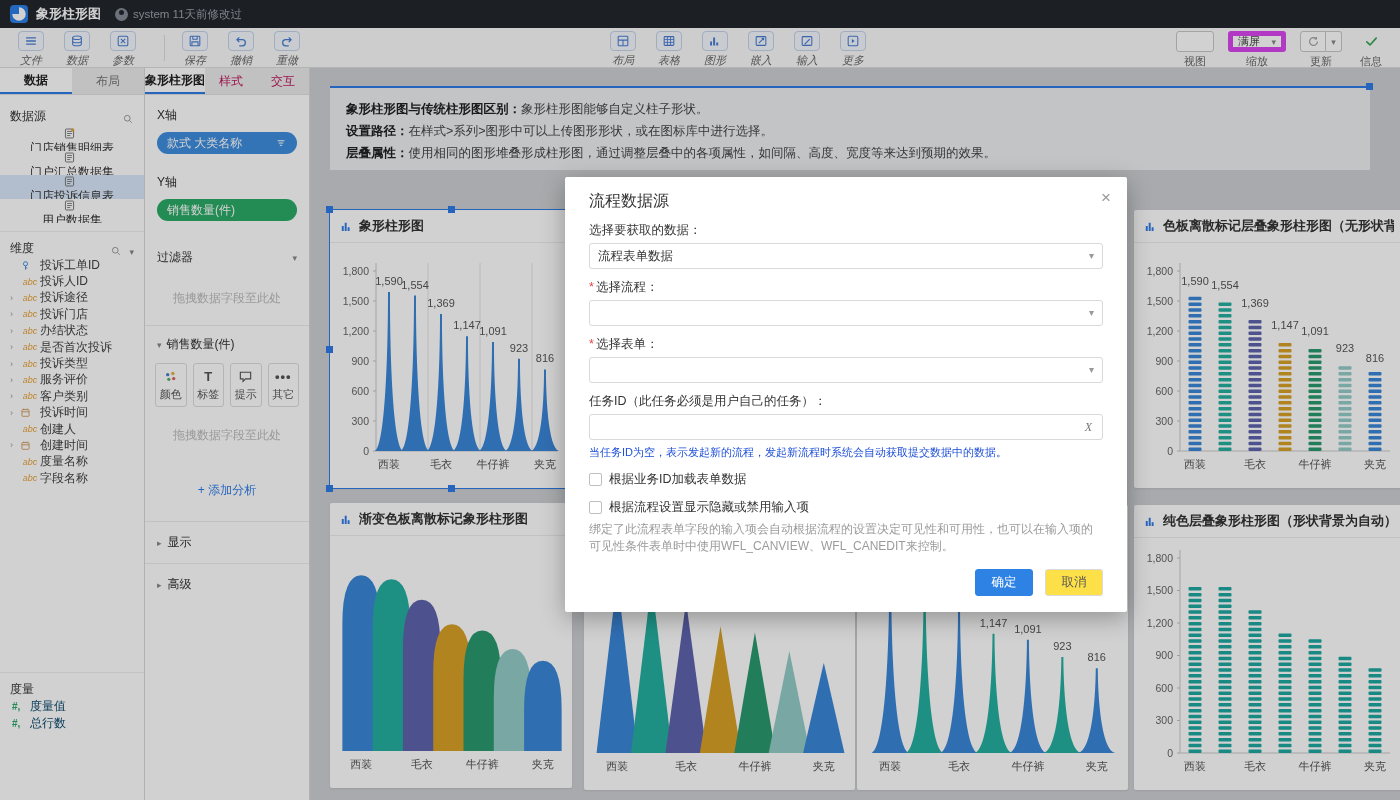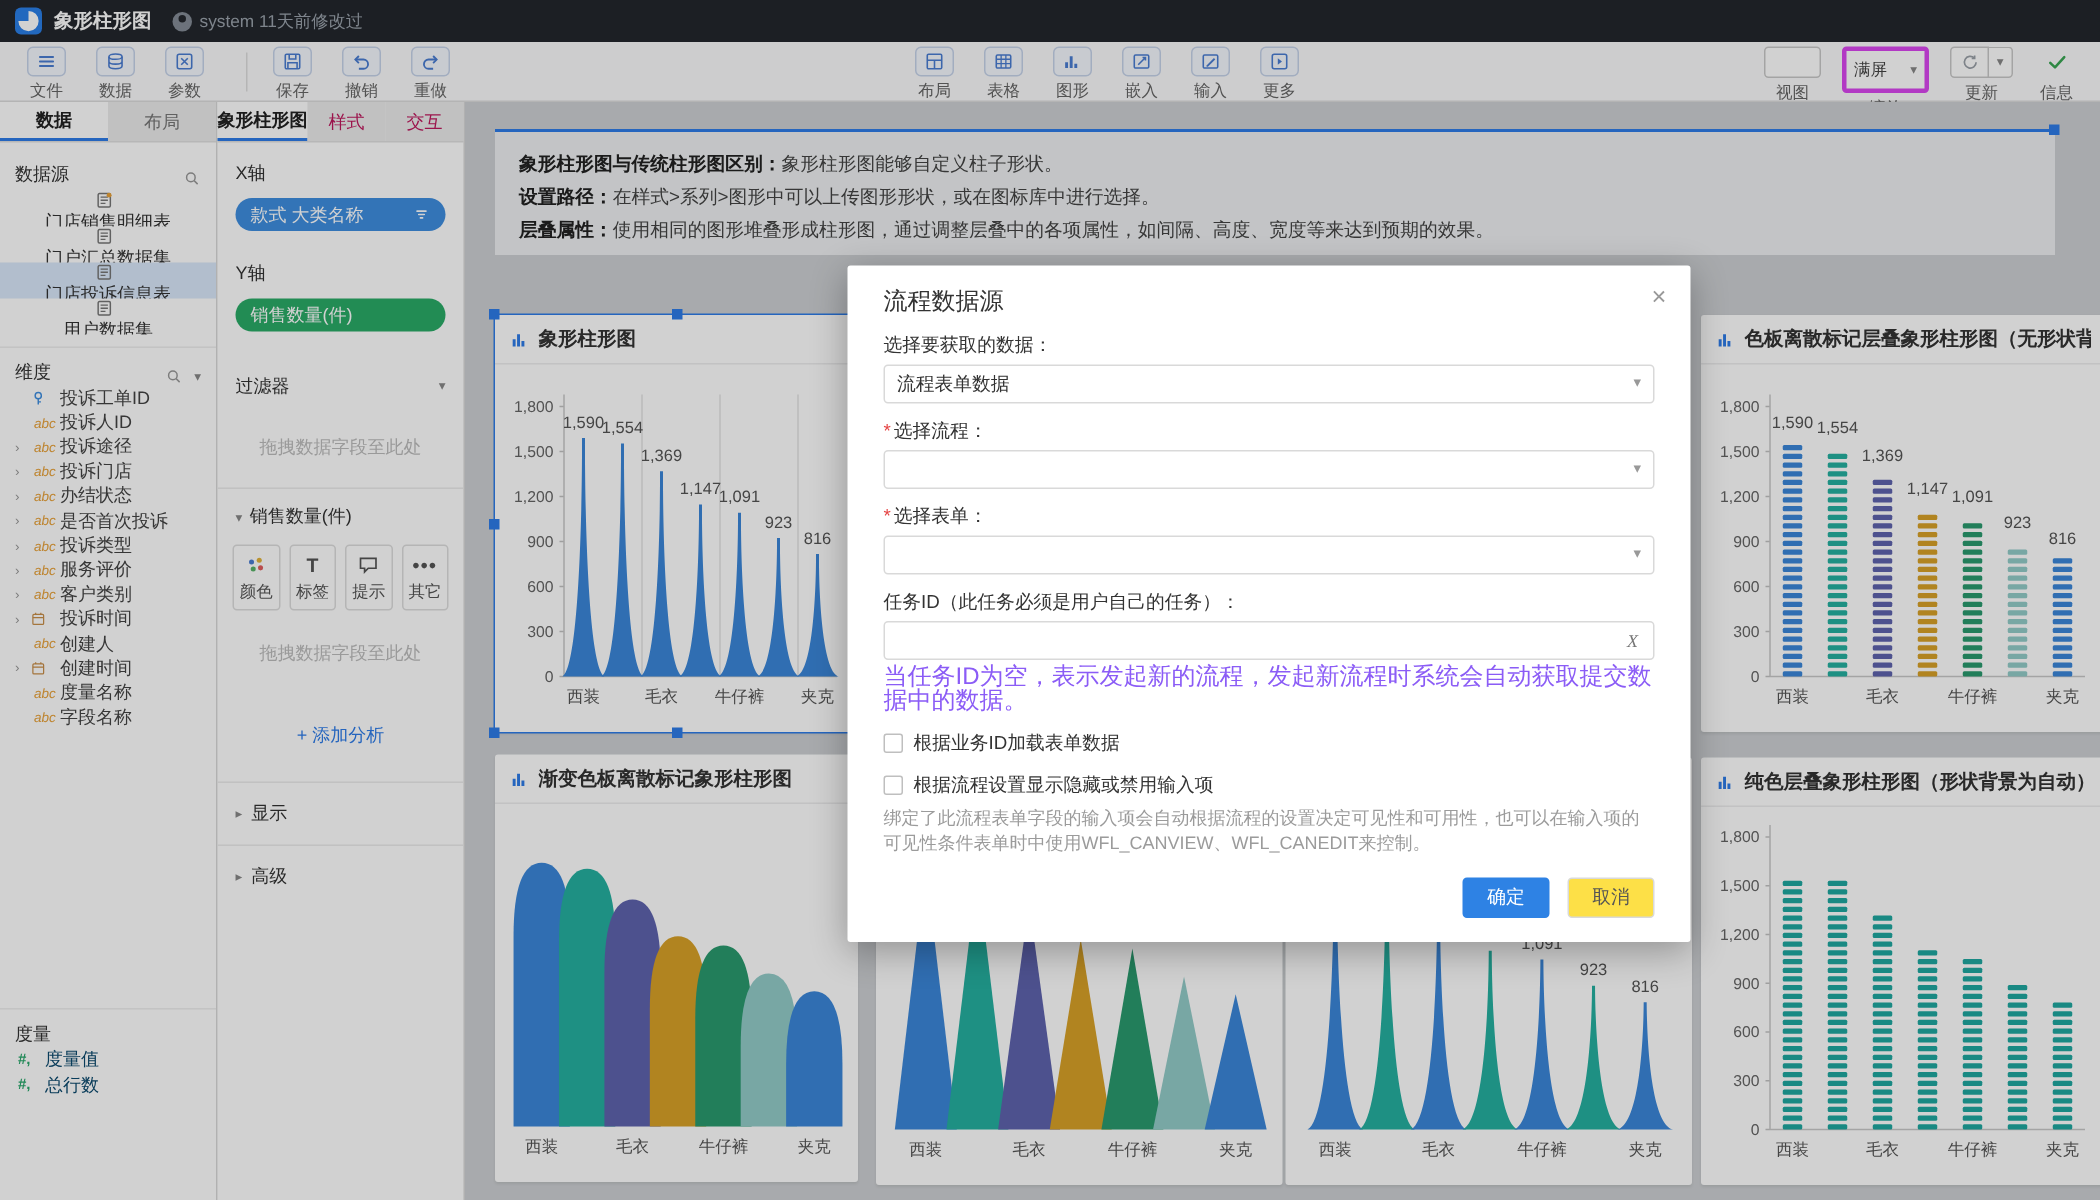--- a/index.html
+++ b/index.html
@@ -10,31 +10,31 @@
   
   .hdr { position:absolute; left:0; top:0; right:0; height:28px; background:#23272d; display:flex; align-items:center; padding:0 10px; }
   .hdr .appicon { width:18px; height:18px; border-radius:4px; background:#2a7fe8; display:flex; align-items:center; justify-content:center; margin-right:8px; }
   .hdr .title { color:#fff; font-size:13px; font-weight:bold; margin-right:14px; }
   .hdr .avatar { width:13px; height:13px; border-radius:50%; background:#848c96; margin-right:5px; position:relative; }
   .hdr .avatar:after { content:""; position:absolute; left:4px; top:2.5px; width:5px; height:5px; border-radius:50%; background:#23272d; }
   .hdr .meta { color:#9aa2ab; font-size:11.5px; }
 
   
   .tbar { position:absolute; left:0; top:28px; right:0; height:40px; background:#fbfbfc; border-bottom:1px solid #dcdcdc; }
-  .tgroup { position:absolute; top:3px; display:flex; }
+  .tgroup { position:absolute; top:3px; display:flex;font-style:italic; }
   .tbtn { width:46px; display:flex; flex-direction:column; align-items:center; cursor:pointer; }
   .tbtn .ic { width:26px; height:20px; border:1px solid #c6d3ea; border-radius:4px; display:flex; align-items:center; justify-content:center; background:#f4f8fe; }
   .tbtn .ic svg { width:14px; height:14px; }
   .tbtn .lb { font-size:11px; color:#666; margin-top:2px; }
   .tdivider { width:1px; height:26px; background:#ddd; margin:4px 6px 0; }
   .tb-right { position:absolute; top:3px; right:14px; display:flex; }
   .tr-item { display:flex; flex-direction:column; align-items:center; margin-left:14px; }
   .tr-item .lb { font-size:11px; color:#666; margin-top:2px; }
   .viewbox { width:38px; height:21px; border:1px solid #c9c9c9; border-radius:3px; background:#fff; }
-  .zoombox { width:58px; height:31px; border:3px solid #d946ef; border-radius:3px; background:#fff; font-size:11px; color:#444; display:flex; align-items:center; justify-content:space-between; padding:0 5px; }
+  .zoombox { width:58px; height:21px; border:5px solid #d946ef; border-radius:3px; background:#fff; font-size:11px; color:#444; display:flex; align-items:center; justify-content:space-between; padding:0 5px; }
   .splitbox { display:flex; }
   .sb-a { width:26px; height:21px; border:1px solid #c9c9c9; border-radius:3px 0 0 3px; background:#fff; display:flex; align-items:center; justify-content:center; }
   .sb-b { width:16px; height:21px; border:1px solid #c9c9c9; border-left:none; border-radius:0 3px 3px 0; background:#fff; display:flex; align-items:center; justify-content:center; color:#888; font-size:9px; }
   .checkbtn { width:30px; height:21px; display:flex; align-items:center; justify-content:center; }
 
   
   .sidebar { position:absolute; left:0; top:68px; bottom:0; width:145px; background:#fff; border-right:1px solid #d8d8d8; }
   .tabs2 { display:flex; height:27px; border-bottom:1px solid #e0e0e0; }
   .tabs2 .tab { flex:1; display:flex; align-items:center; justify-content:center; font-size:12px; color:#777; background:#ececec; cursor:pointer; }
   .tabs2 .tab.active { background:#fff; color:#222; font-weight:bold; border-bottom:2px solid #2e7ce8; }
@@ -93,21 +93,21 @@
   .overlay { position:absolute; inset:0; background:rgba(0,0,0,.18); z-index:40; }
   .modal { position:absolute; left:565px; top:177px; width:562px; z-index:50; background:#fff; border-radius:2px; box-shadow:0 6px 24px rgba(0,0,0,.3); padding:14px 24px 16px; }
   .m-title { font-size:16px; color:#333; }
   .m-close { position:absolute; right:16px; top:12px; color:#999; font-size:17px; cursor:pointer; line-height:1; }
   .m-field { margin-top:10px; }
   .m-label { font-size:12.5px; color:#333; margin-bottom:4px; }
   .m-label .req { color:#e54545; margin-right:2px; }
   .m-control { position:relative; height:26px; border:1px solid #d9d9d9; border-radius:3px; background:#fff; display:flex; align-items:center; padding:0 24px 0 8px; font-size:12.5px; color:#333; }
   .m-control .chev { position:absolute; right:8px; top:6px; color:#999; font-size:10px; }
   .m-control .suffix { position:absolute; right:10px; top:5px; color:#777; font-family:"Liberation Serif",serif; font-style:italic; font-size:12px; }
-  .m-hint { margin-top:4px; font-size:16px; color:#8b5cf6; line-height:16px; }
+  .m-hint { margin-top:4px; font-size:11px; color:#1d4ed8; line-height:16px; }
   .m-check { margin-top:11px; display:flex; align-items:center; }
   .m-check .box { width:13px; height:13px; border:1px solid #bfbfbf; border-radius:2px; background:#fff; margin-right:7px; flex:none; cursor:pointer; }
   .m-check .cl { font-size:12.5px; color:#333; }
   .m-hint2 { margin-top:5px; font-size:12px; color:#9b9b9b; line-height:17px; }
   .m-footer { margin-top:14px; display:flex; justify-content:flex-end; gap:12px; }
   .btn { height:27px; min-width:58px; padding:0 14px; border-radius:3px; font-size:12.5px; display:flex; align-items:center; justify-content:center; cursor:pointer; }
   .btn.primary { background:#2e82e4; color:#fff; border:1px solid #2e82e4; }
   .btn.ghost { background:#fde047; color:#555; border:1px solid #d9d9d9; }
 
   svg { display:block; }

